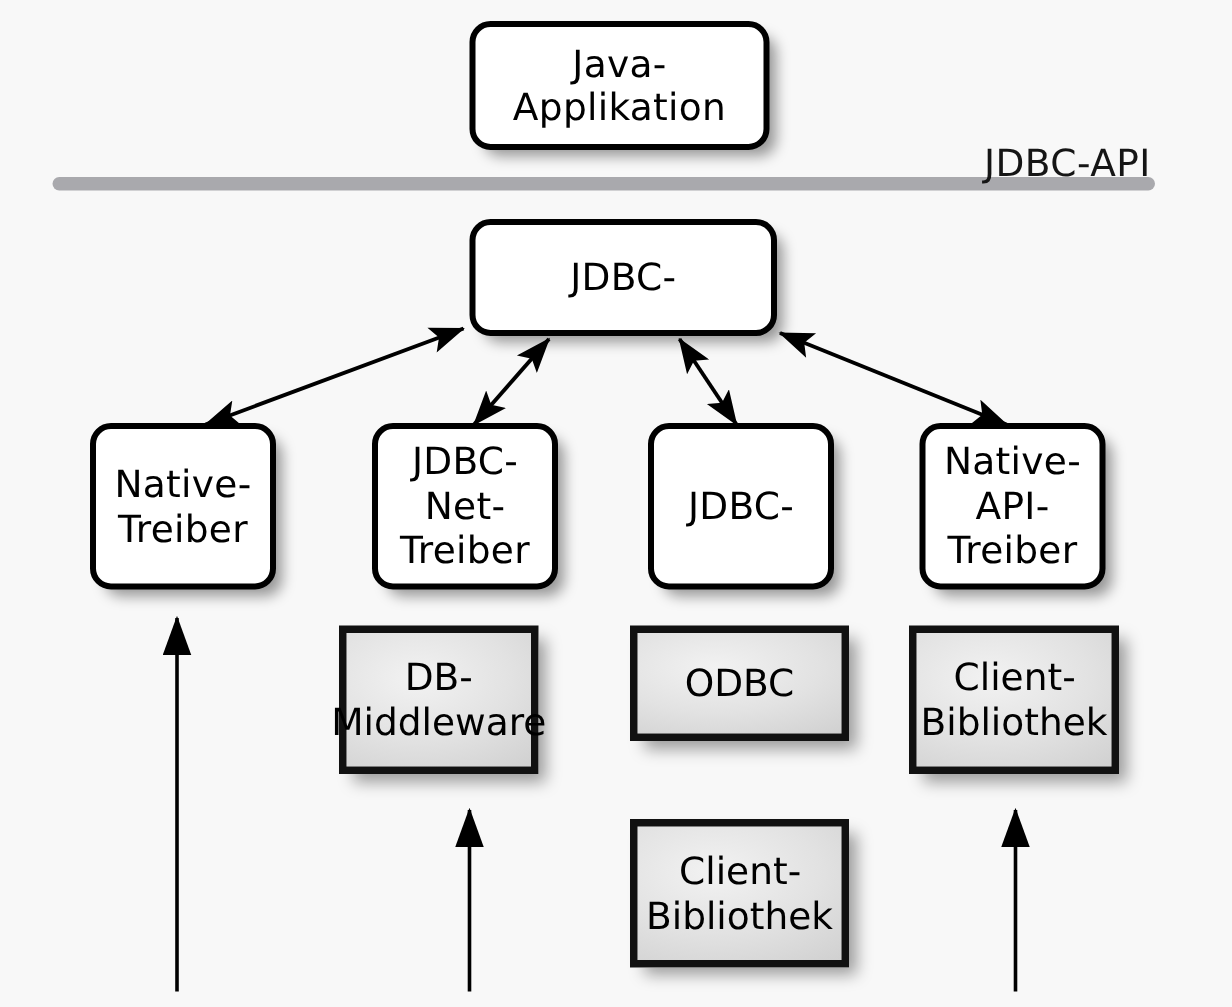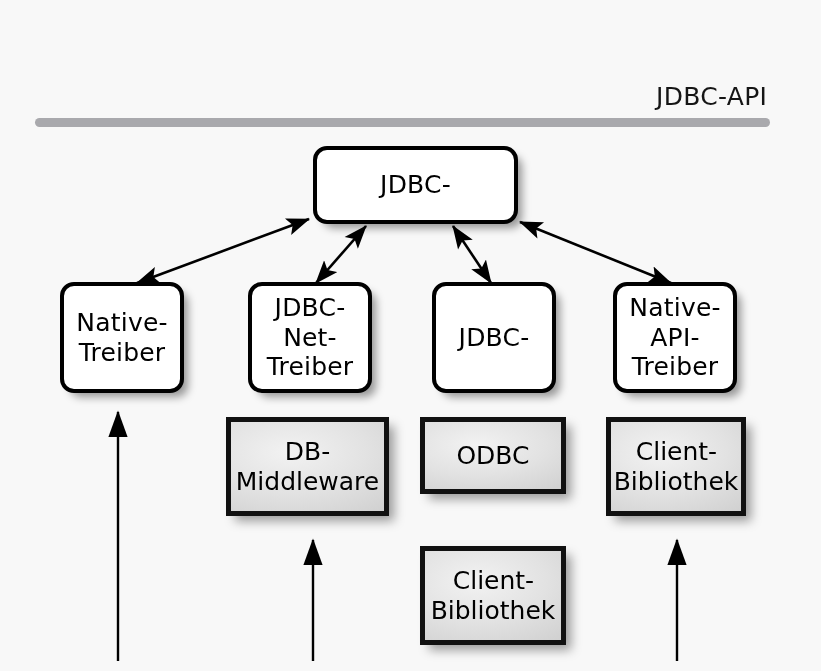--- a/index.html
+++ b/index.html
@@ -64,40 +64,47 @@
     border-radius: 5px;
     z-index: 2;
   }
   .apilabel {
     position: absolute;
     font-size: 25px;
     color: #151515;
     letter-spacing: .3px;
     white-space: nowrap;
     z-index: 3;
+    margin-top: 12px;
   }
 
   
   #arrows {
     position: absolute;
     left: 0; top: 0;
     width: 821px;
     height: 671px;
     z-index: 6;
     pointer-events: none;
   }
 </style>
 </head>
 <body>
 
 <div id="diagram">
 
   <div class="apilabel" style="left:656px; top:82px;">JDBC-API</div>
   <div class="apiline" style="left:35px; top:118px; width:735px; height:9px;"></div>
 
+  <div class="node" style="left:313px; top:14px; width:200px; height:86px;">
+    <span>
+        <span>Java-</span>
+        <span>Applikation</span>
+      </span>
+  </div>
 
   <div class="node" style="left:313px; top:146px; width:205px; height:78px;">
     <span>
         <span>JDBC-</span>
       </span>
   </div>
 
   <div class="node" style="left:60px; top:282px; width:124px; height:111px;">
     <span>
         <span>Native-</span>
@@ -120,21 +127,21 @@
   </div>
 
   <div class="node" style="left:613px; top:282px; width:124px; height:111px;">
     <span>
         <span>Native-</span>
         <span>API-</span>
         <span>Treiber</span>
       </span>
   </div>
 
-  <div class="gbox" style="left:226px; top:417px; width:163px; height:99px;">
+  <div class="gbox" style="left:226px; top:417px; width:133px; height:99px;">
     <span><span>DB-</span><span>Middleware</span></span>
   </div>
 
   <div class="gbox" style="left:420px; top:417px; width:146px; height:77px;">
     <span><span>ODBC</span></span>
   </div>
 
   <div class="gbox" style="left:606px; top:417px; width:140px; height:99px;">
     <span><span>Client-</span><span>Bibliothek</span></span>
   </div>

